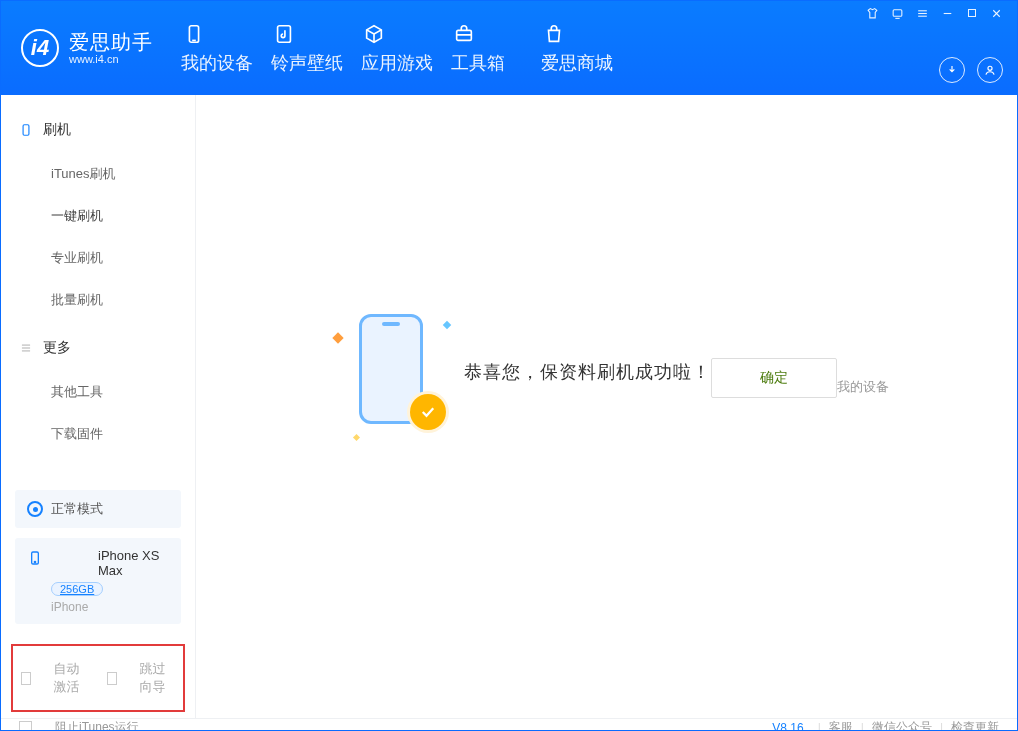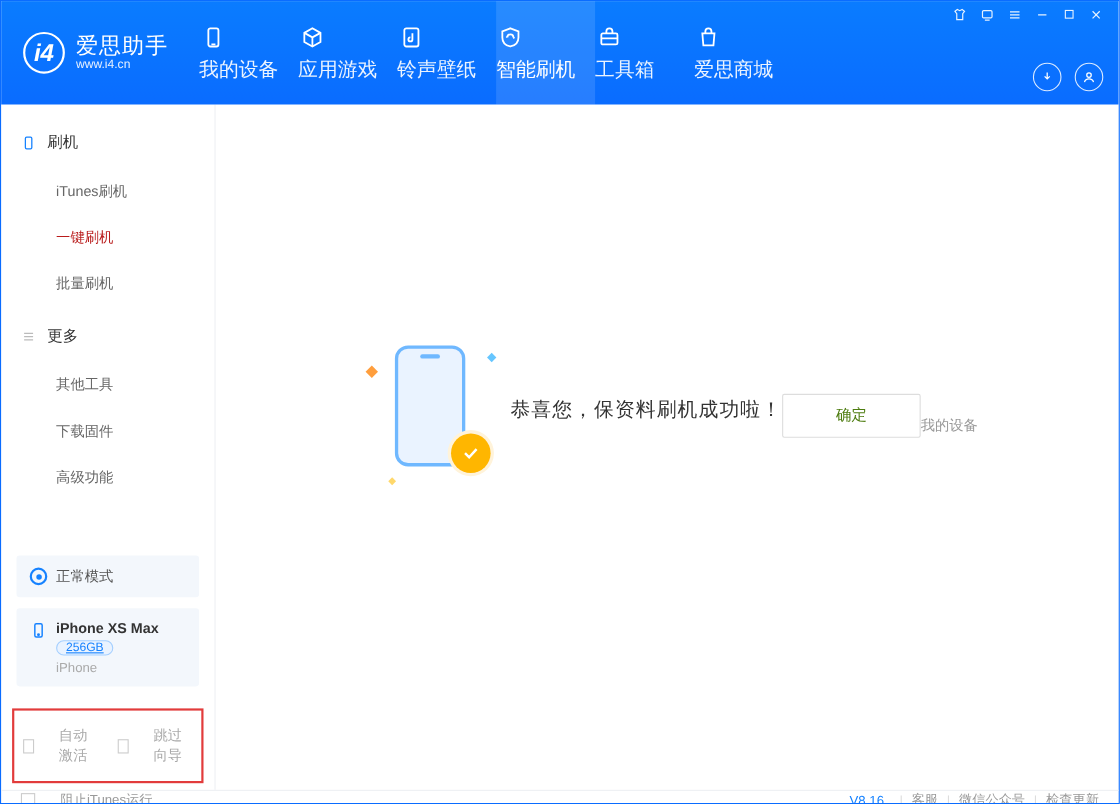--- a/index.html
+++ b/index.html
@@ -23,30 +23,30 @@
 .circ-btn { width: 26px; height: 26px; border: 1.5px solid rgba(255,255,255,0.85); border-radius: 50%; display: flex; align-items: center; justify-content: center; cursor: pointer; color: #fff; }
 
 
 .body { display: flex; height: calc(100% - 76px - 30px); }
 .sidebar { width: 195px; border-right: 1px solid #eef0f3; display: flex; flex-direction: column; }
 .side-scroll { flex: 1; padding-top: 18px; overflow: hidden; }
 .side-group-label { display: flex; align-items: center; gap: 10px; padding: 8px 18px; color: #333; font-size: 14px; }
 .side-group-icon { width: 14px; height: 14px; display: inline-flex; align-items: center; justify-content: center; }
 .side-sub { padding: 0; margin-top: 6px; margin-bottom: 10px; }
 .side-sub-item { padding: 12px 18px 12px 50px; color: #666; font-size: 13px; cursor: pointer; }
-.side-sub-item.active { color: #b91c1c; }
+.side-sub-item.active { color: #404040; }
 
 .side-bottom { padding: 0 14px 10px; font-size: 13px; }
 .mode-box { background: #f3f7fc; padding: 10px 12px; border-radius: 3px; display: flex; align-items: center; gap: 8px; color: #555; margin-bottom: 10px; }
 .mode-dot { width: 16px; height: 16px; border-radius: 50%; border: 2px solid #1682ff; display: inline-flex; align-items: center; justify-content: center; }
 .mode-dot::after { content: ""; width: 5px; height: 5px; background: #1682ff; border-radius: 50%; }
 .device-box { background: #f3f7fc; padding: 10px 12px; border-radius: 3px; display: flex; align-items: flex-start; gap: 8px; }
 .device-icon { width: 16px; height: 16px; margin-top: 2px; color: #1682ff; }
 .device-info { display: flex; flex-direction: column; gap: 4px; }
-.device-name { color: #333; font-weight: 700; font-size: 13px; }
+.device-name { color: #333; font-weight: 400; font-size: 13px; margin-left: 47px; }
 .device-cap { display: inline-block; border: 1px solid #a4cfff; color: #1682ff; font-size: 11px; padding: 0 8px; border-radius: 10px; width: fit-content; background: #eaf3ff; text-decoration: underline; }
 .device-type { color: #aaa; font-size: 12px; }
 
 .check-row { border: 2px solid #e23b3b; margin: 10px 10px 6px; padding: 14px 8px; display: flex; gap: 18px; color: #aaa; font-size: 13px; }
 .chk { display: flex; align-items: center; gap: 23px; cursor: pointer; }
 .chk-box { width: 13px; height: 13px; border: 1px solid #ccc; background: #fff; }
 
 
 .main { flex: 1; display: flex; flex-direction: row; align-items: center; justify-content: center; padding-bottom: 40px; }
 .illus { width: 140px; height: 140px; position: relative; margin-bottom: 26px; }
@@ -88,43 +88,34 @@
           <svg viewBox="0 0 24 24" width="22" height="22" fill="none" stroke="#fff" stroke-width="1.8">
             <rect x="7" y="3" width="10" height="18" rx="2"></rect>
             <line x1="10" y1="19" x2="14" y2="19"></line>
           </svg>
         </span>
       <span>我的设备</span>
     </div>
     <div class="nav-item">
       <span class="nav-icon">
           <svg viewBox="0 0 24 24" width="22" height="22" fill="none" stroke="#fff" stroke-width="1.8">
+            <rect x="5" y="3" width="14" height="18" rx="2"></rect>
+            <path d="M13 8v6a2 2 0 11-2-2"></path>
+          </svg>
+        </span>
+      <span>铃声壁纸</span>
+    </div>
+    <div class="nav-item">
+      <span class="nav-icon">
+          <svg viewBox="0 0 24 24" width="22" height="22" fill="none" stroke="#fff" stroke-width="1.8">
             <path d="M12 3l8 4.5v9L12 21l-8-4.5v-9z"></path>
             <path d="M12 12l8-4.5M12 12v9M12 12L4 7.5"></path>
           </svg>
         </span>
       <span>应用游戏</span>
-    </div>
-    <div class="nav-item">
-      <span class="nav-icon">
-          <svg viewBox="0 0 24 24" width="22" height="22" fill="none" stroke="#fff" stroke-width="1.8">
-            <rect x="5" y="3" width="14" height="18" rx="2"></rect>
-            <path d="M13 8v6a2 2 0 11-2-2"></path>
-          </svg>
-        </span>
-      <span>铃声壁纸</span>
-    </div>
-    <div class="nav-item active">
-      <span class="nav-icon">
-          <svg viewBox="0 0 24 24" width="22" height="22" fill="none" stroke="#fff" stroke-width="1.8">
-            <path d="M12 3l8 3v6c0 5-3.5 8-8 9-4.5-1-8-4-8-9V6z"></path>
-            <path d="M9 12a3 3 0 016 0M9 12l-1-1M15 12l1 1"></path>
-          </svg>
-        </span>
-      <span>智能刷机</span>
     </div>
     <div class="nav-item">
       <span class="nav-icon">
           <svg viewBox="0 0 24 24" width="22" height="22" fill="none" stroke="#fff" stroke-width="1.8">
             <rect x="4" y="8" width="16" height="11" rx="1.5"></rect>
             <path d="M9 8V6a3 3 0 016 0v2M4 13h16"></path>
           </svg>
         </span>
       <span>工具箱</span>
     </div>
@@ -186,36 +177,36 @@
         <span class="side-group-icon">
             <svg width="14" height="14" viewBox="0 0 24 24" fill="none" stroke="#1682ff" stroke-width="2">
               <rect x="7" y="3" width="10" height="18" rx="2"></rect>
             </svg>
           </span>
         <span>刷机</span>
       </div>
       <div class="side-sub">
         <div class="side-sub-item">iTunes刷机</div>
         <div class="side-sub-item active">一键刷机</div>
+        <div class="side-sub-item">专业刷机</div>
         <div class="side-sub-item">批量刷机</div>
       </div>
       <div class="side-group-label">
         <span class="side-group-icon">
             <svg width="14" height="14" viewBox="0 0 24 24" fill="none" stroke="#bbb" stroke-width="2">
               <line x1="5" y1="7" x2="19" y2="7"></line>
               <line x1="5" y1="12" x2="19" y2="12"></line>
               <line x1="5" y1="17" x2="19" y2="17"></line>
             </svg>
           </span>
         <span>更多</span>
       </div>
       <div class="side-sub">
         <div class="side-sub-item">其他工具</div>
         <div class="side-sub-item">下载固件</div>
-        <div class="side-sub-item">高级功能</div>
       </div>
     </div>
     <div class="side-bottom">
       <div class="mode-box">
         <span class="mode-dot"></span>
         <span>正常模式</span>
       </div>
       <div class="device-box">
         <span class="device-icon"><svg width="16" height="16" viewBox="0 0 24 24" fill="none" stroke="#1682ff" stroke-width="2">
               <rect x="7" y="3" width="10" height="18" rx="2"></rect>

